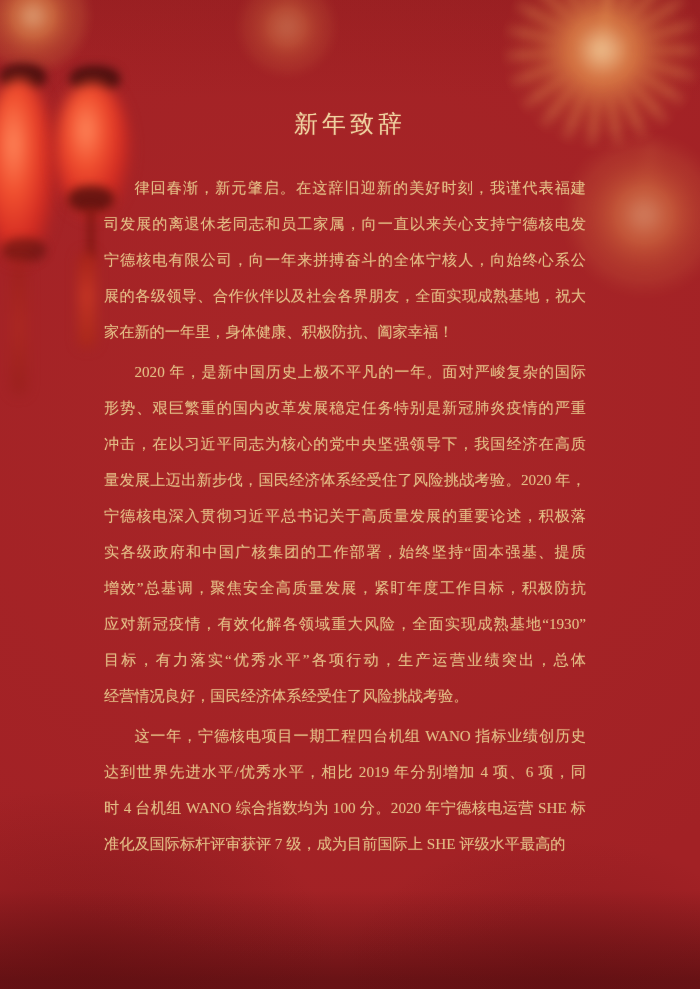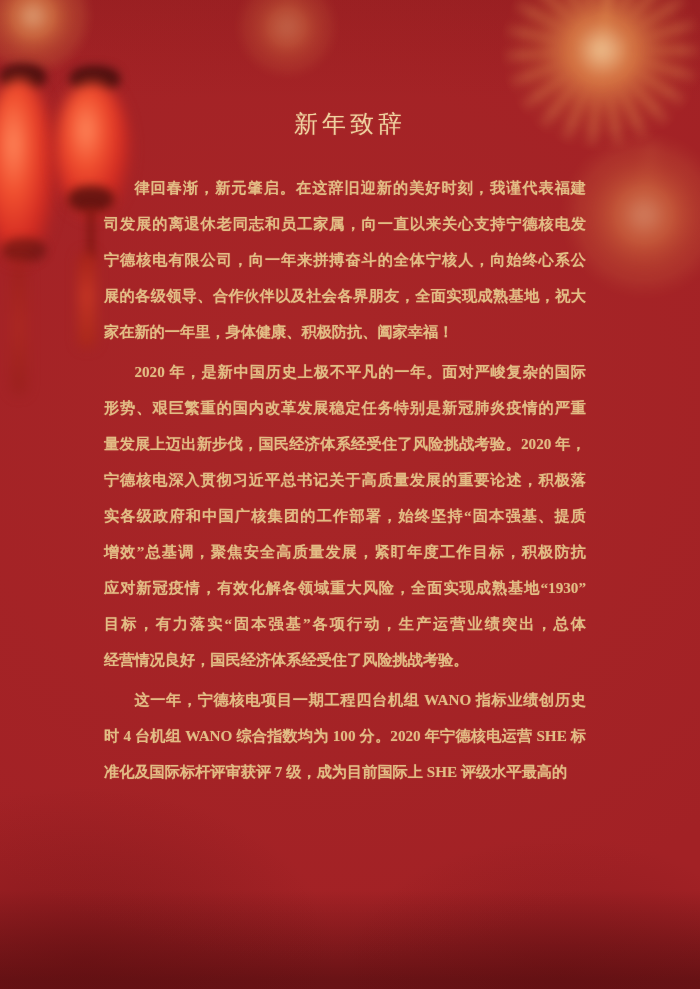--- a/index.html
+++ b/index.html
@@ -49,21 +49,21 @@
   
   .title{
     position:absolute;z-index:3;left:0;top:84px;width:100%;
     text-align:center;font-size:24px;line-height:28px;letter-spacing:4px;
     color:#efd2a0;text-shadow:0 0 2px rgba(255,225,170,.3);margin-top:26px;
   }
   .speech{
     position:absolute;z-index:3;left:104px;top:170px;width:482px;
     font-size:15.2px;color:#e2bc84;text-shadow:0 0 1.5px rgba(255,220,160,.28);
   }
-  .para{margin:0 0 4px 0;font-weight:bold;}
+  .para{margin:0 0 4px 0;}
   .line{
     line-height:36px;height:36px;
     text-align:justify;text-align-last:justify;
     white-space:normal;
   }
   .line.para-first{text-indent:2em;}
   .line.para-last{text-align-last:left;}
 </style>
 </head>
 <body>
@@ -91,27 +91,29 @@
       <div class="para">
         <div class="line para-first">律回春渐，新元肇启。在这辞旧迎新的美好时刻，我谨代表福建</div>
         <div class="line">司发展的离退休老同志和员工家属，向一直以来关心支持宁德核电发</div>
         <div class="line">宁德核电有限公司，向一年来拼搏奋斗的全体宁核人，向始终心系公</div>
         <div class="line">展的各级领导、合作伙伴以及社会各界朋友，全面实现成熟基地，祝大</div>
         <div class="line para-last">家在新的一年里，身体健康、积极防抗、阖家幸福！</div>
       </div>
       <div class="para">
         <div class="line para-first">2020 年，是新中国历史上极不平凡的一年。面对严峻复杂的国际</div>
         <div class="line">形势、艰巨繁重的国内改革发展稳定任务特别是新冠肺炎疫情的严重</div>
+        <div class="line">冲击，在以习近平同志为核心的党中央坚强领导下，我国经济在高质</div>
         <div class="line">量发展上迈出新步伐，国民经济体系经受住了风险挑战考验。2020 年，</div>
         <div class="line">宁德核电深入贯彻习近平总书记关于高质量发展的重要论述，积极落</div>
         <div class="line">实各级政府和中国广核集团的工作部署，始终坚持“固本强基、提质</div>
         <div class="line">增效”总基调，聚焦安全高质量发展，紧盯年度工作目标，积极防抗</div>
         <div class="line">应对新冠疫情，有效化解各领域重大风险，全面实现成熟基地“1930”</div>
-        <div class="line">目标，有力落实“固本强基”各项行动，生产运营业绩突出，总体</div>
+        <div class="line">目标，有力落实“优秀水平”各项行动，生产运营业绩突出，总体</div>
         <div class="line para-last">经营情况良好，国民经济体系经受住了风险挑战考验。</div>
       </div>
       <div class="para">
         <div class="line para-first">这一年，宁德核电项目一期工程四台机组 WANO 指标业绩创历史</div>
+        <div class="line">达到世界先进水平/优秀水平，相比 2019 年分别增加 4 项、6 项，同</div>
         <div class="line">时 4 台机组 WANO 综合指数均为 100 分。2020 年宁德核电运营 SHE 标</div>
         <div class="line para-last">准化及国际标杆评审获评 7 级，成为目前国际上 SHE 评级水平最高的</div>
       </div>
     </div>
 </div>
 
 </body></html>

